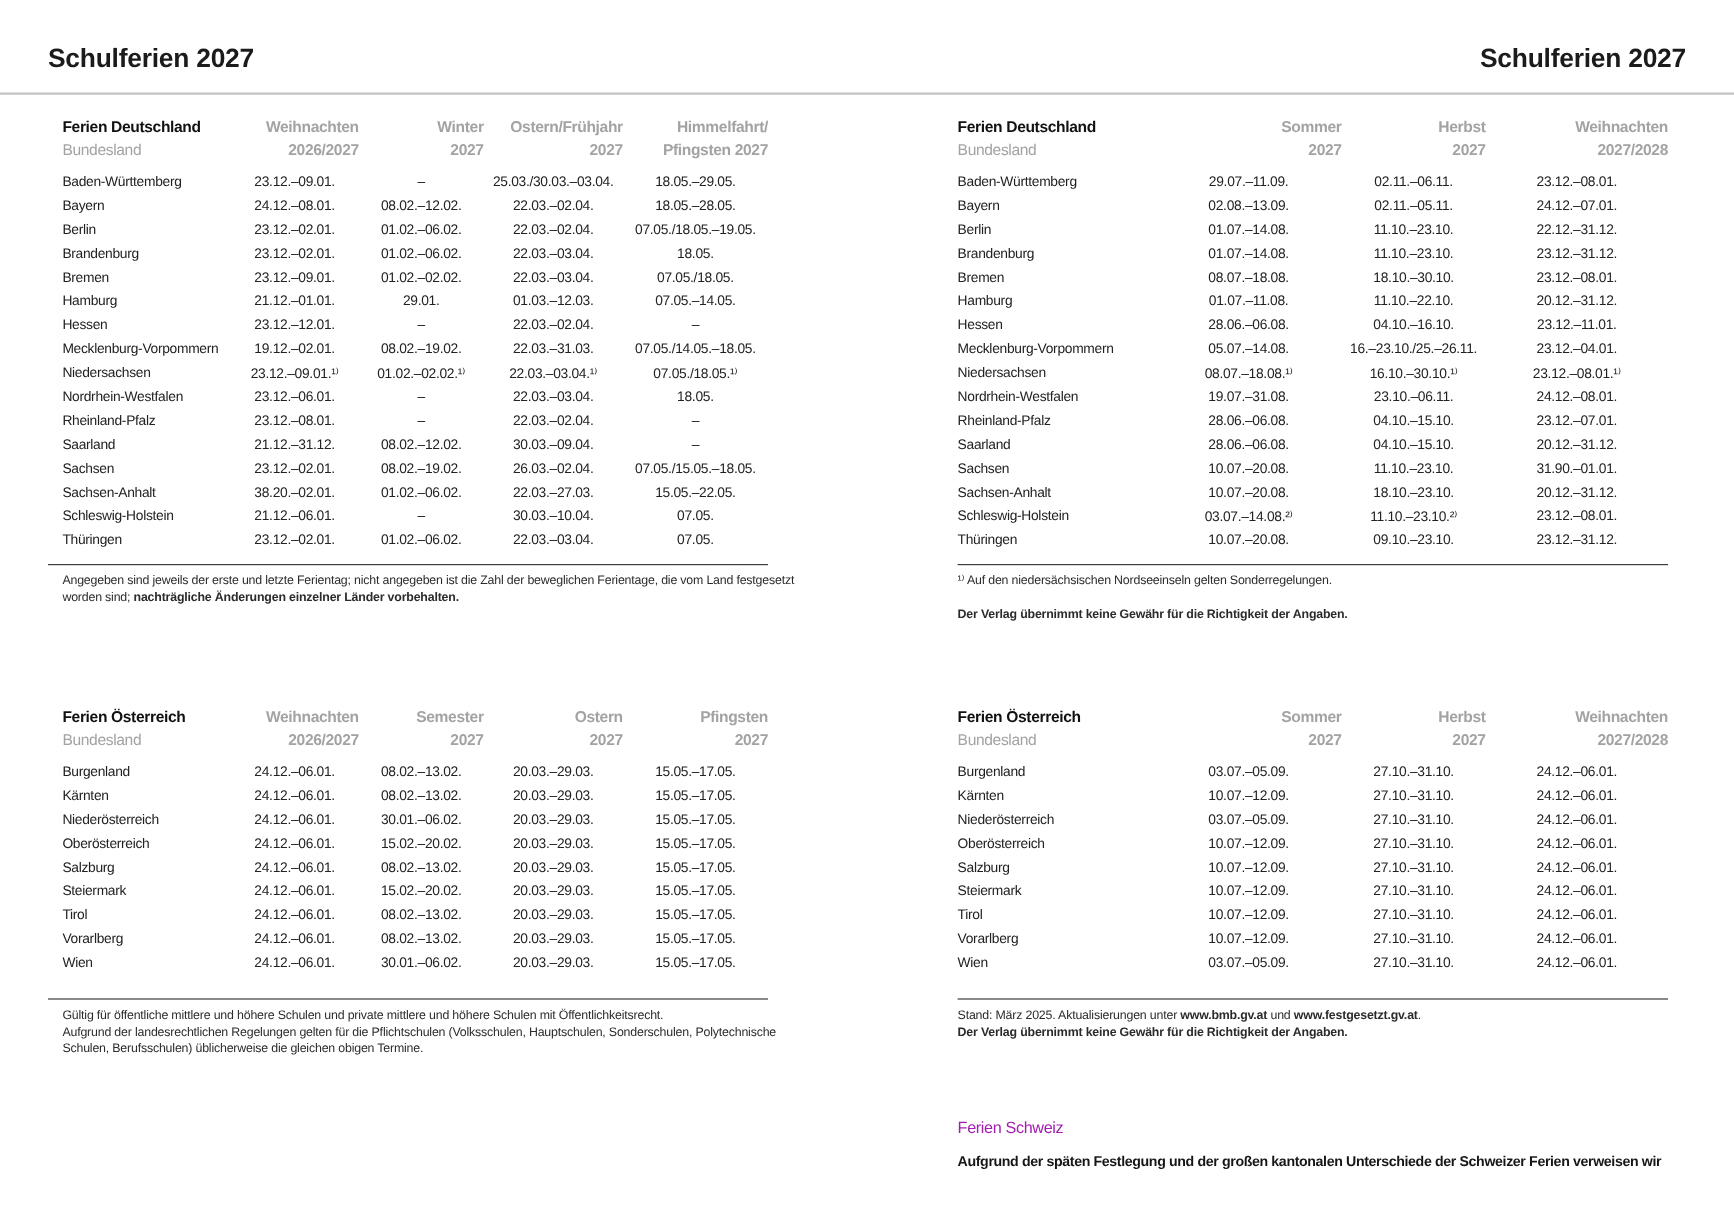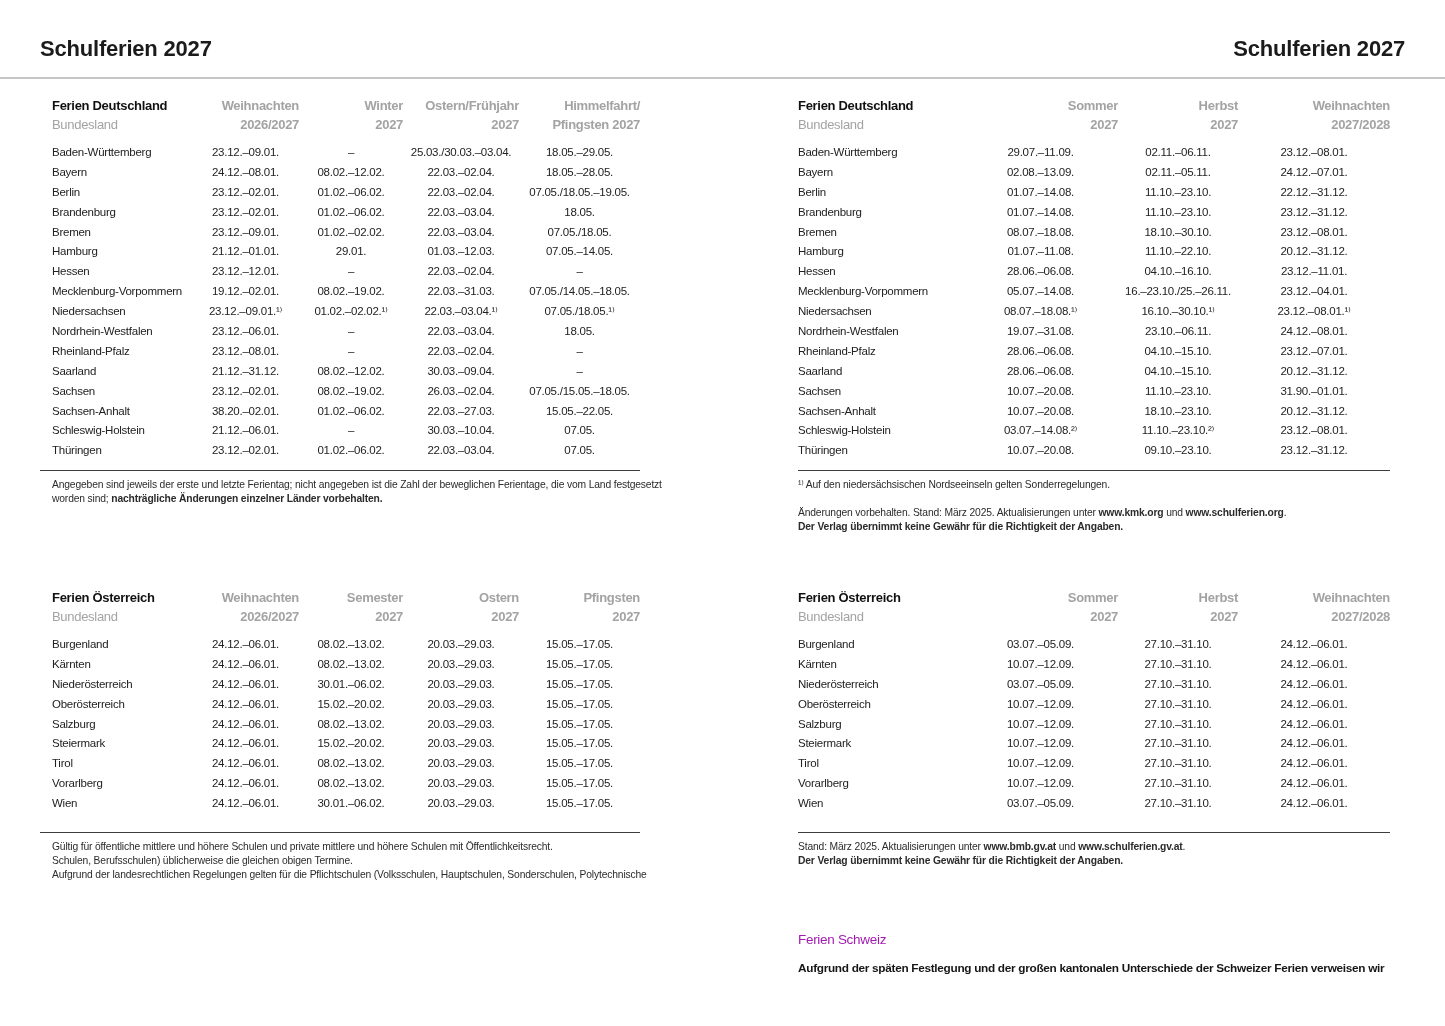--- a/index.html
+++ b/index.html
@@ -304,21 +304,20 @@
 <div class="fnsep" style="left:40px;top:470px;width:600px"></div>
 <div class="fnsep" style="left:798px;top:470px;width:592px"></div>
 
 <div class="fn" style="left:52px;top:478px">
     <div class="fn-line"><span>Angegeben sind jeweils der erste und letzte Ferientag; nicht angegeben ist die Zahl der beweglichen Ferientage, die vom Land festgesetzt</span></div>
     <div class="fn-line"><span>worden sind; </span><span class="b">nachträgliche Änderungen einzelner Länder vorbehalten.</span></div>
   </div>
 <div class="fn" style="left:798px;top:478px">
     <div class="fn-line"><span>¹⁾ Auf den niedersächsischen Nordseeinseln gelten Sonderregelungen.</span></div>
     <div class="fn-line"></div>
-    <div class="fn-line"><span>Änderungen vorbehalten. Stand: März 2025. Aktualisierungen unter </span><span class="b">www.kmk.org</span><span> und </span><span class="b">www.schulferien.org</span><span>.</span></div>
     <div class="fn-line"><span class="b">Der Verlag übernimmt keine Gewähr für die Richtigkeit der Angaben.</span></div>
   </div>
 
 <section class="tbl cols-l" style="left:52px;top:588px;width:588px">
     <div class="tbl-head">
       <div class="head-name">
         <div class="tbl-title">Ferien Österreich</div>
         <div class="tbl-subtitle">Bundesland</div>
       </div>
       <div class="head-col">
@@ -479,24 +478,24 @@
         <div class="cell-val">24.12.–06.01.</div>
       </div>
     </div>
   </section>
 
 <div class="fnsep" style="left:40px;top:832px;width:600px"></div>
 <div class="fnsep" style="left:798px;top:832px;width:592px"></div>
 
 <div class="fn" style="left:52px;top:840px">
     <div class="fn-line"><span>Gültig für öffentliche mittlere und höhere Schulen und private mittlere und höhere Schulen mit Öffentlichkeitsrecht.</span></div>
+    <div class="fn-line"><span>Aufgrund der landesrechtlichen Regelungen gelten für die Pflichtschulen (Volksschulen, Hauptschulen, Sonderschulen, Polytechnische</span></div>
     <div class="fn-line"><span>Schulen, Berufsschulen) üblicherweise die gleichen obigen Termine.</span></div>
-    <div class="fn-line"><span>Aufgrund der landesrechtlichen Regelungen gelten für die Pflichtschulen (Volksschulen, Hauptschulen, Sonderschulen, Polytechnische</span></div>
   </div>
 <div class="fn" style="left:798px;top:840px">
-    <div class="fn-line"><span>Stand: März 2025. Aktualisierungen unter </span><span class="b">www.bmb.gv.at</span><span> und </span><span class="b">www.schulferien.gv.at</span><span>.</span></div>
+    <div class="fn-line"><span>Stand: März 2025. Aktualisierungen unter </span><span class="b">www.bmb.gv.at</span><span> und </span><span class="b">www.festgesetzt.gv.at</span><span>.</span></div>
     <div class="fn-line"><span class="b">Der Verlag übernimmt keine Gewähr für die Richtigkeit der Angaben.</span></div>
   </div>
 
 <div class="ch-head" style="left:798px;top:932px">Ferien Schweiz</div>
 <div class="ch-text" style="left:798px;top:958px">
     <div class="fn-line"><span class="b">Aufgrund der späten Festlegung und der großen kantonalen Unterschiede der Schweizer Ferien verweisen wir</span></div>
   </div>
 
 </body></html>

